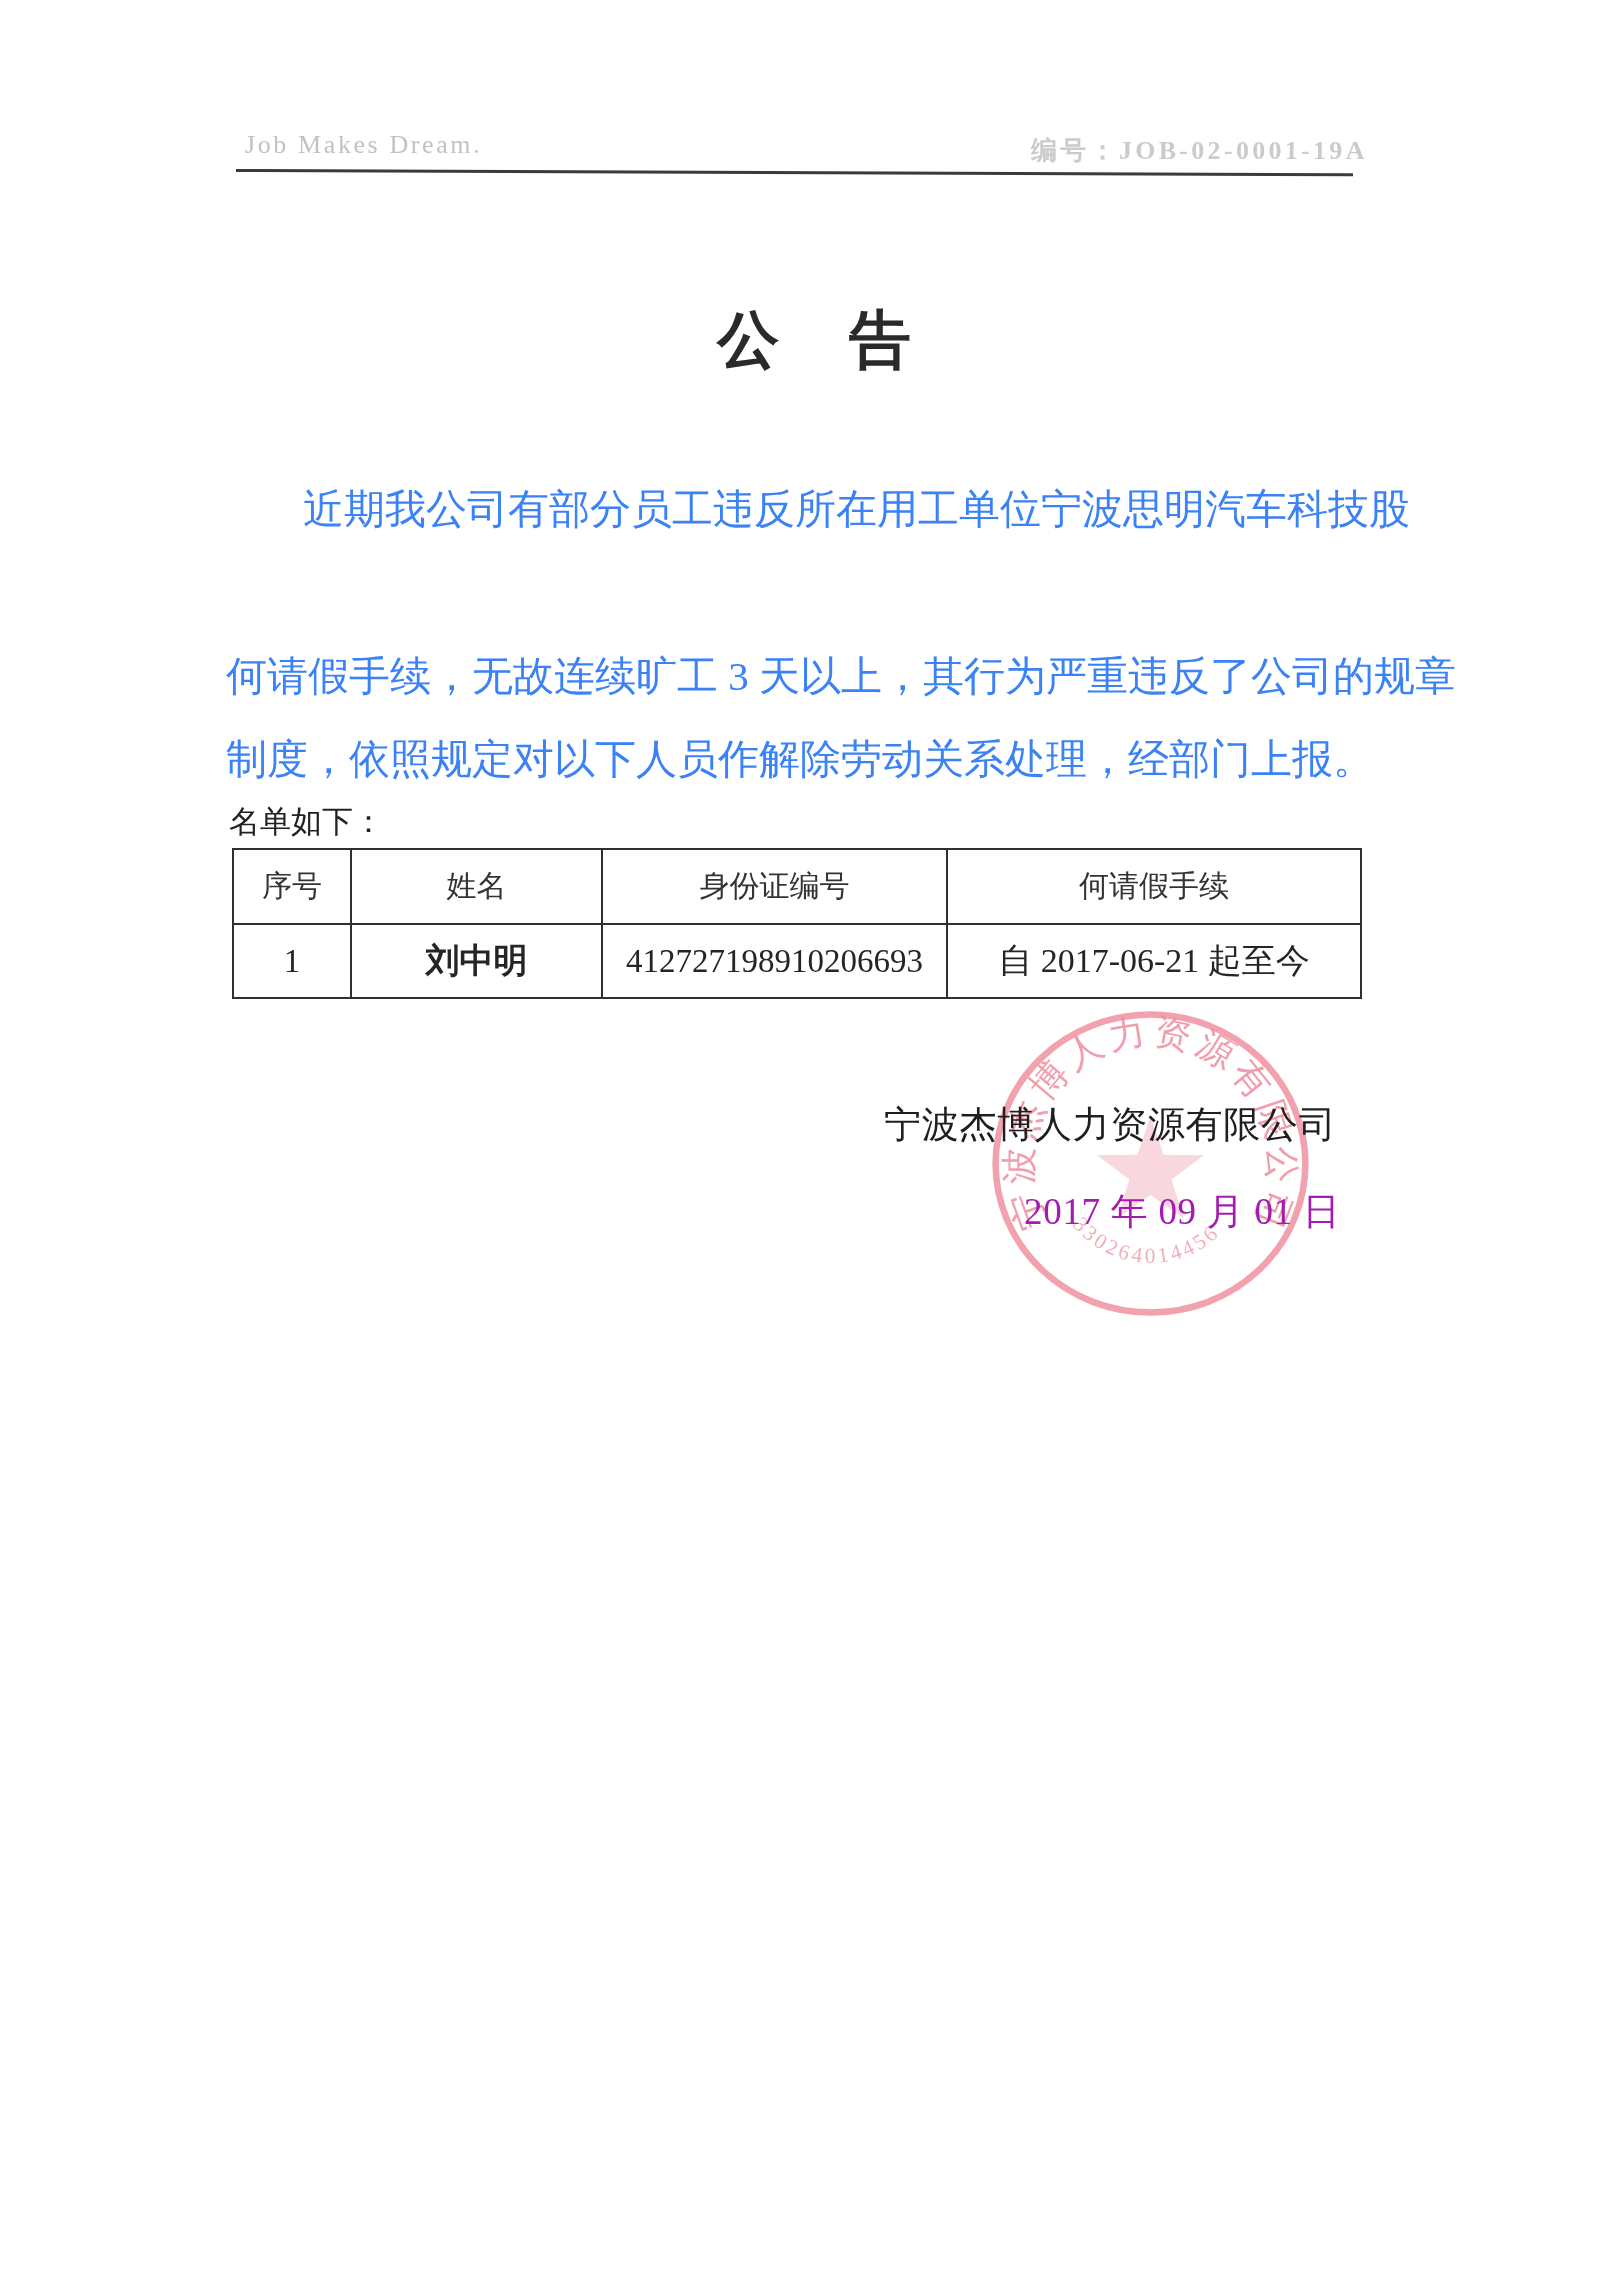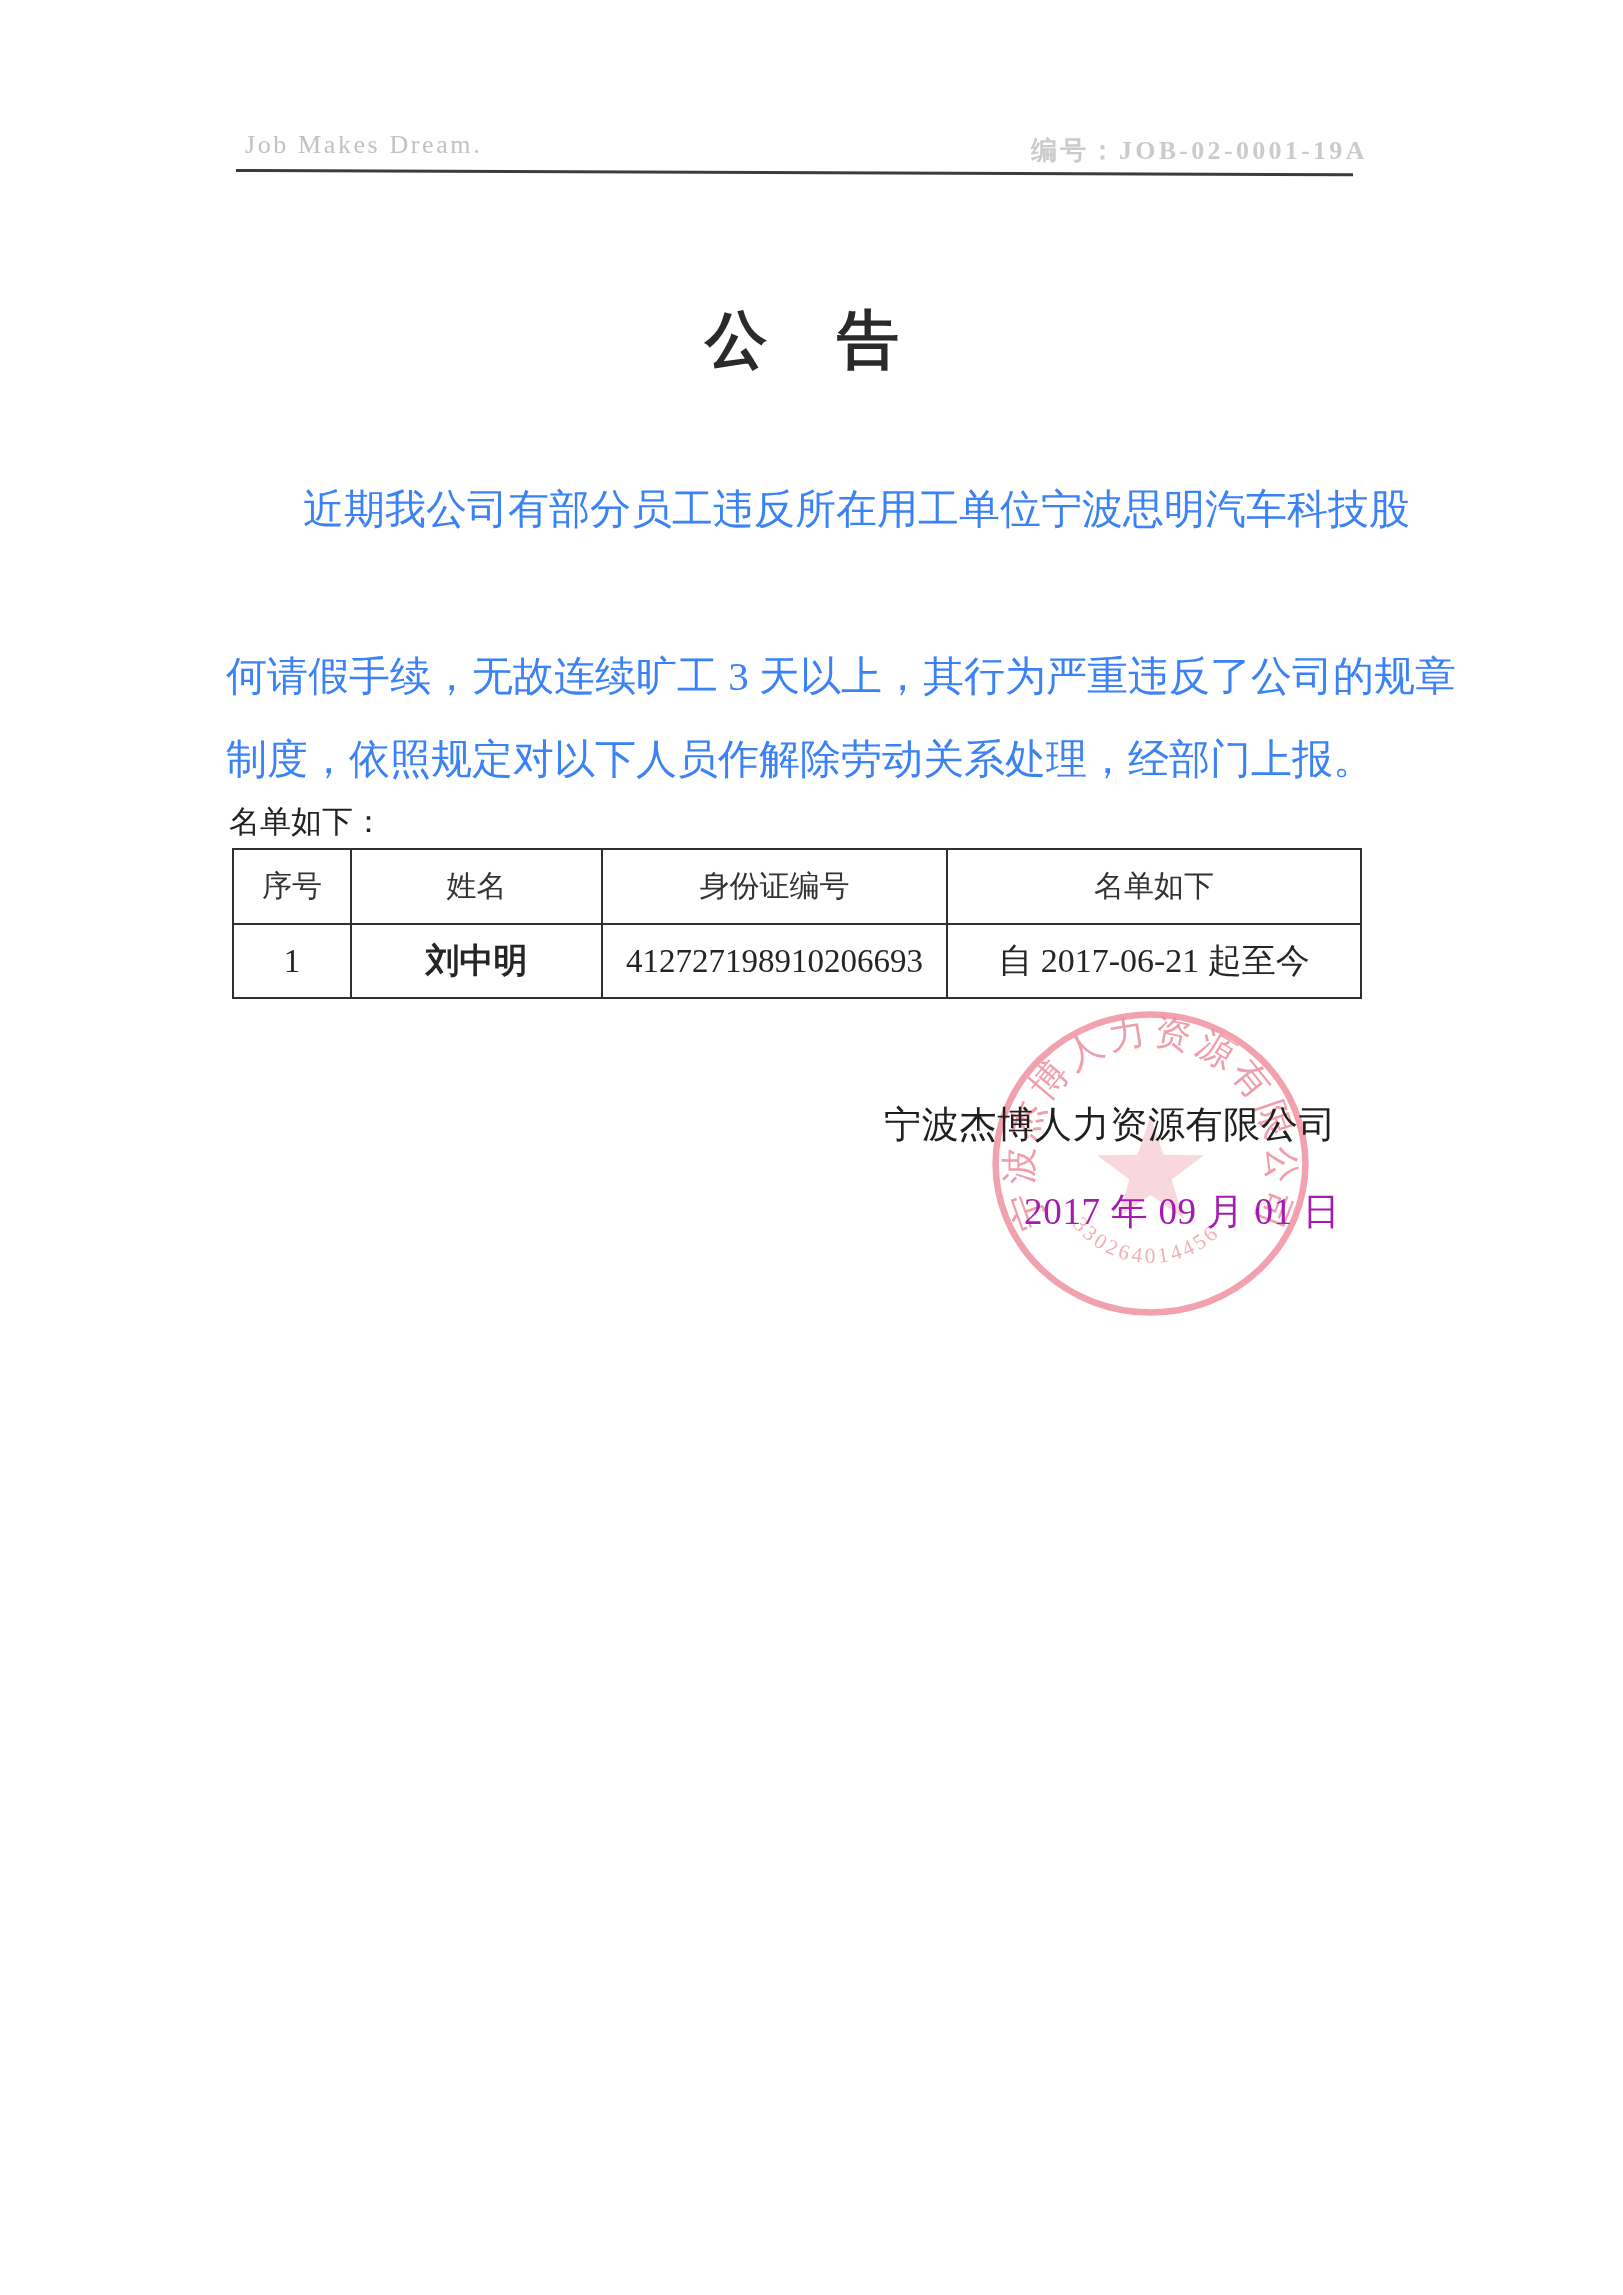--- a/index.html
+++ b/index.html
@@ -40,21 +40,21 @@
     left: 236px;
     top: 169px;
     width: 1117px;
     height: 3.3px;
     background: #3b3b3b;
     transform: rotate(0.22deg);
     transform-origin: left center;
   }
   .doc-title {
     position: absolute;
-    left: 218px;
+    left: 230px;
     top: 298px;
     width: 1172px;
     text-align: center;
     font-size: 62px;
     font-weight: 700;
     color: #2a2a2a;
     letter-spacing: 3.9px;
   }
   .body-line {
     position: absolute;
@@ -155,21 +155,21 @@
   <div class="body-line last" style="top:717px">制度，依照规定对以下人员作解除劳动关系处理，经部门上报。</div>
 
   <div class="list-label">名单如下：</div>
 
   <table class="roster">
     <tbody>
         <tr class="hrow">
       <td class="c-seq">序号</td>
       <td class="c-name">姓名</td>
       <td class="c-id">身份证编号</td>
-      <td class="c-time">名单如下</td>
+      <td class="c-time">何请假手续</td>
     </tr>
     <tr class="drow">
       <td class="c-seq">1</td>
       <td class="c-name">刘中明</td>
       <td class="c-id">412727198910206693</td>
       <td class="c-time">自 2017-06-21 起至今</td>
     </tr>
   </tbody>
     </table>
 

